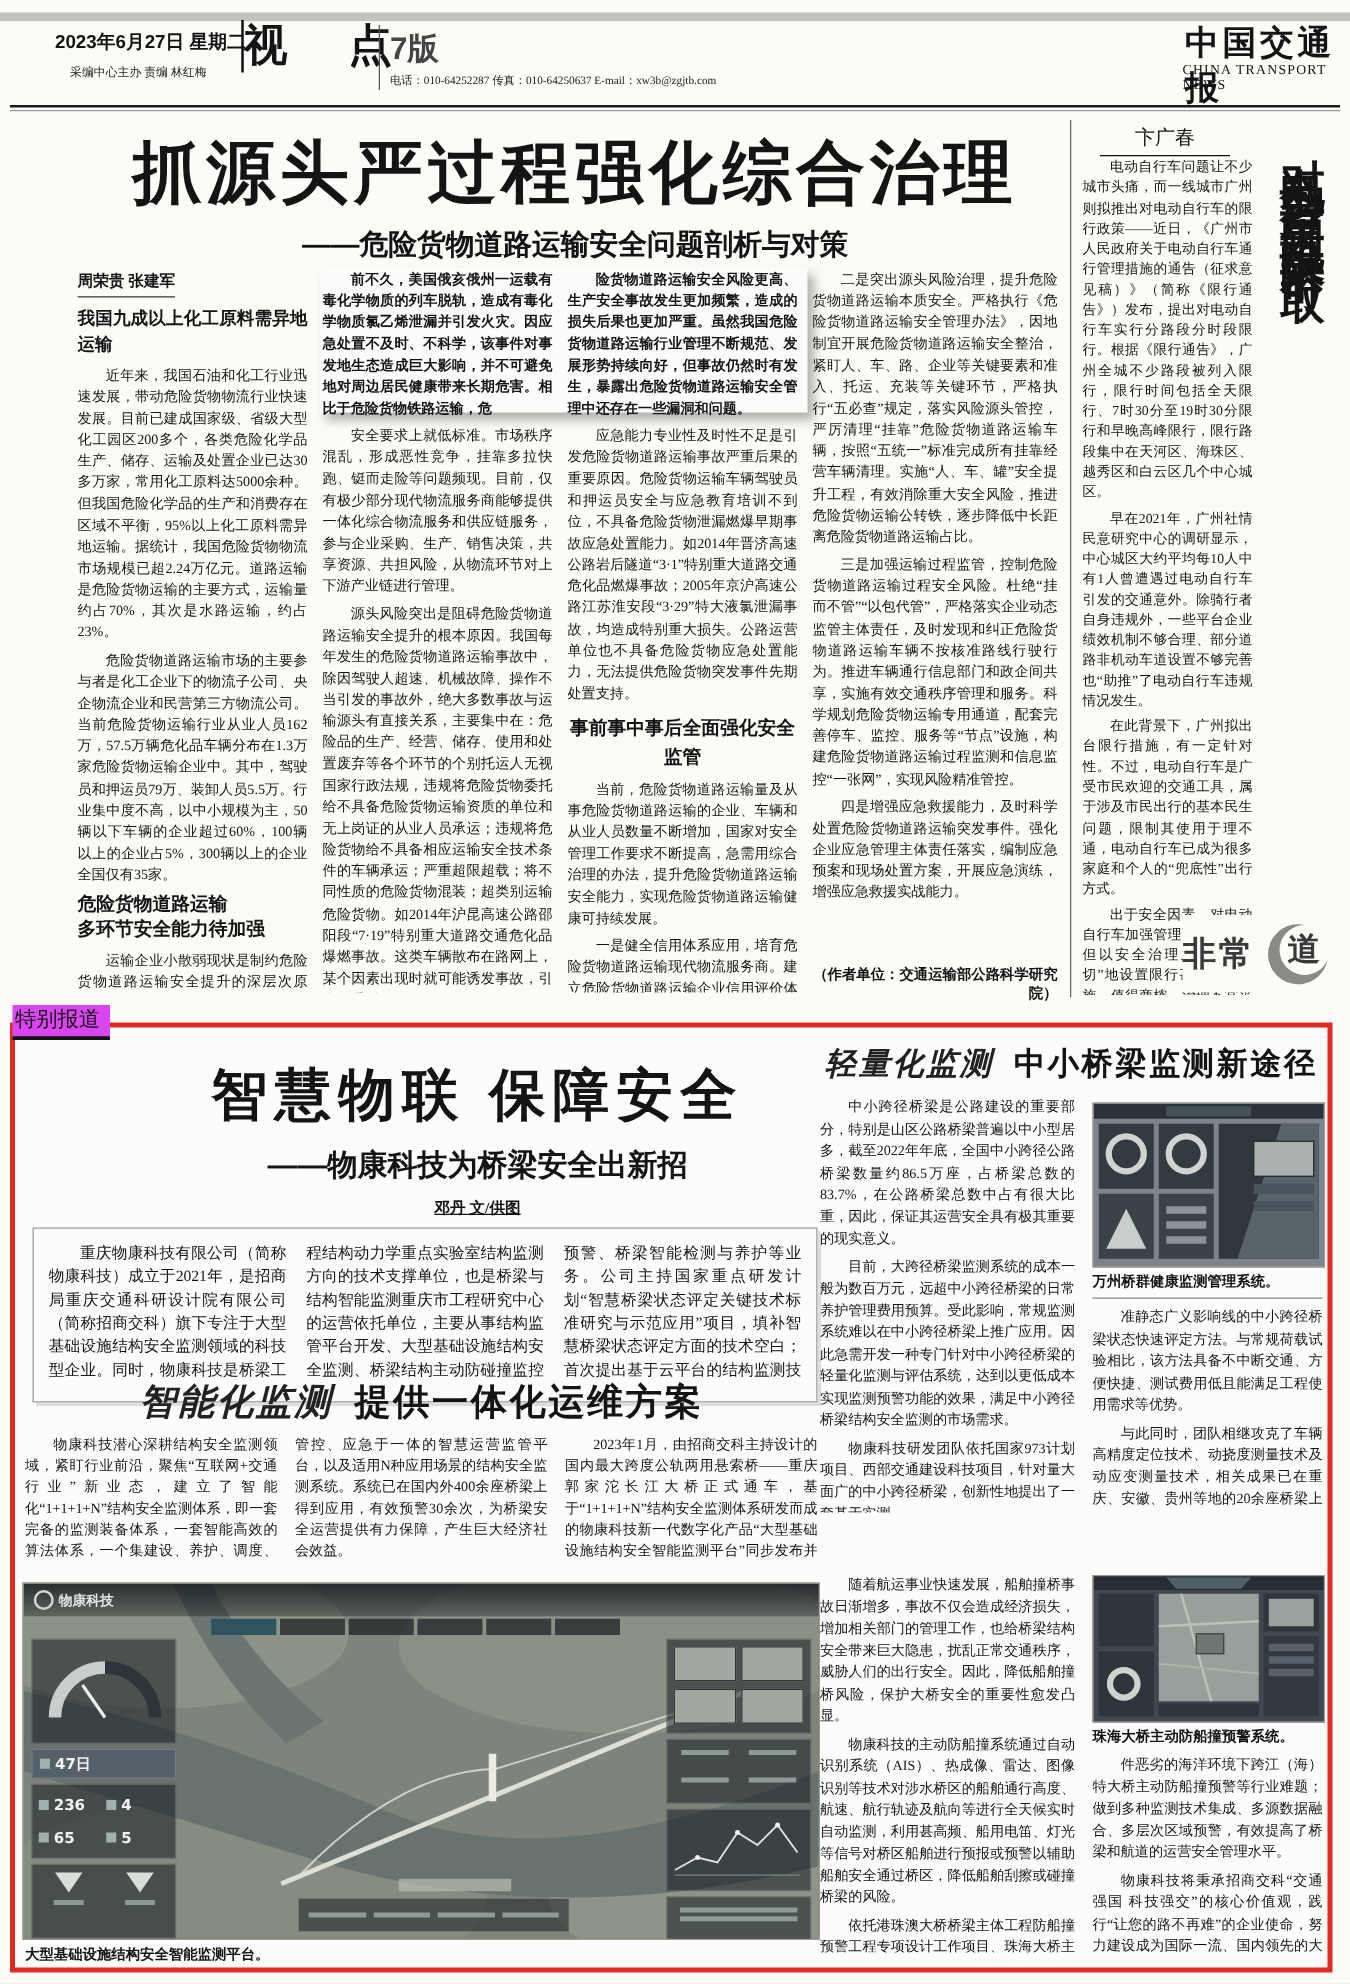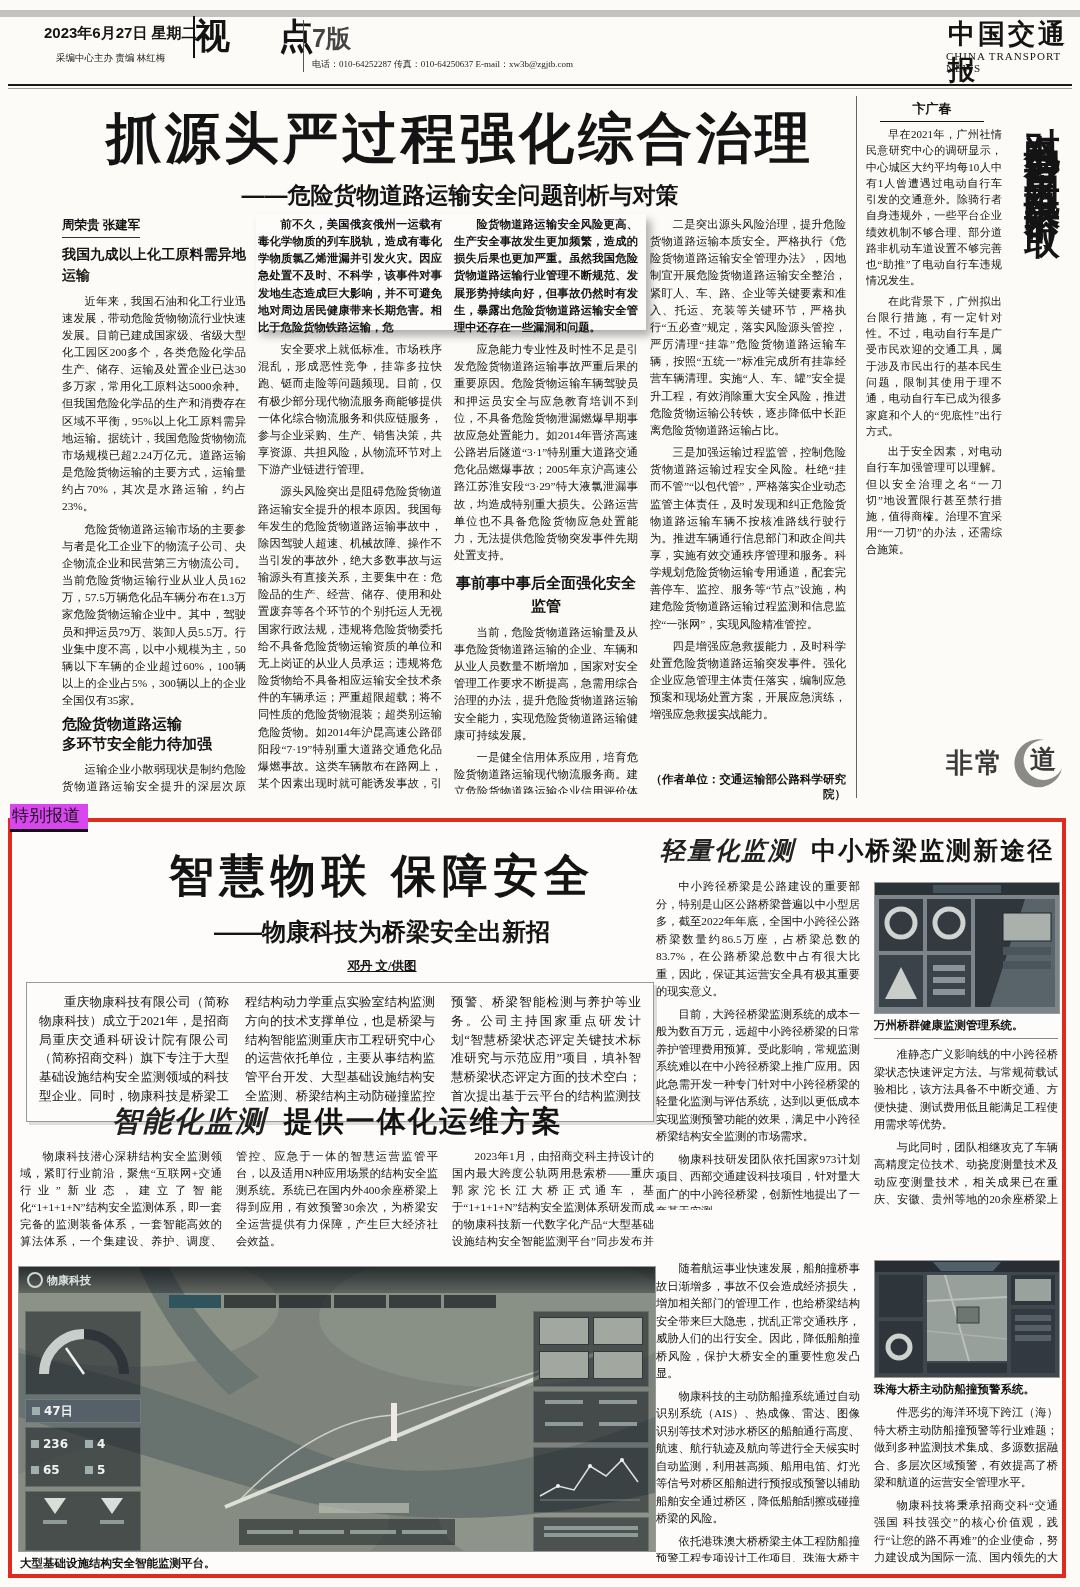--- a/index.html
+++ b/index.html
@@ -28,21 +28,21 @@
   .col{position:absolute;width:184px;height:578px;overflow:hidden;font-size:11.3px;line-height:1.52;text-align:justify;}
   .col p{margin:0 0 5px;text-indent:2em;}
   .col .lede{font-weight:bold;}
   .byline1{font-weight:bold;font-size:12.5px;text-indent:0!important;border-bottom:1px solid #333;display:inline-block;padding-bottom:2px;}
   .sub1{font-family:"Liberation Sans",sans-serif;font-weight:bold;font-size:14px;text-indent:0!important;margin:6px 0!important;}
   .sub2{font-family:"Liberation Sans",sans-serif;font-weight:bold;font-size:15px;line-height:1.3;text-indent:0!important;margin:2px 0 8px!important;}
   .sub3{font-family:"Liberation Sans",sans-serif;font-weight:bold;font-size:15px;text-align:center;text-indent:0!important;margin:8px 0 6px!important;}
   .attribution{left:650px;top:772px;width:196px;text-align:right;font-size:11.5px;font-weight:bold;}
   
   .sb-rule{left:856px;top:96px;width:1px;height:702px;background:#666;}
-  .sb-byline{left:880px;top:100px;width:104px;text-align:center;font-size:13px;font-weight:bold;
+  .sb-byline{left:880px;top:100px;width:104px;text-align:center;font-size:16px;font-weight:normal;
              border-bottom:1px solid #111;padding-bottom:3px;}
   .sb-text{left:866px;top:126px;width:136px;height:670px;overflow:hidden;font-size:11px;line-height:1.48;text-align:justify;}
   .sb-text p{margin:0 0 4px;text-indent:2em;}
   .sb-vtitle{left:1008px;top:98px;width:68px;height:694px;writing-mode:vertical-rl;
              font-size:36px;font-weight:bold;letter-spacing:7px;line-height:68px;text-align:left;}
   .ncd{left:946px;top:732px;width:128px;height:62px;background:#fcfbf8;display:flex;align-items:center;}
   .ncd-txt{font-size:27px;font-weight:bold;color:#3a3a3a;letter-spacing:2px;}
   
   .report-box{left:8px;top:818px;width:1050px;height:752px;border:4px solid #dd2b20;background:#fdfcfa;}
   .r-label{left:-2px;top:-18px;background:#d946ef;padding:0 8px 2px 2px;font-size:17px;font-weight:normal;
@@ -143,20 +143,21 @@
   <div class="col" style="left:650px;top:216px;width:196px;height:550px;">
     <p>二是突出源头风险治理，提升危险货物道路运输本质安全。严格执行《危险货物道路运输安全管理办法》，因地制宜开展危险货物道路运输安全整治，紧盯人、车、路、企业等关键要素和准入、托运、充装等关键环节，严格执行“五必查”规定，落实风险源头管控，严厉清理“挂靠”危险货物道路运输车辆，按照“五统一”标准完成所有挂靠经营车辆清理。实施“人、车、罐”安全提升工程，有效消除重大安全风险，推进危险货物运输公转铁，逐步降低中长距离危险货物道路运输占比。</p>
     <p>三是加强运输过程监管，控制危险货物道路运输过程安全风险。杜绝“挂而不管”“以包代管”，严格落实企业动态监管主体责任，及时发现和纠正危险货物道路运输车辆不按核准路线行驶行为。推进车辆通行信息部门和政企间共享，实施有效交通秩序管理和服务。科学规划危险货物运输专用通道，配套完善停车、监控、服务等“节点”设施，构建危险货物道路运输过程监测和信息监控“一张网”，实现风险精准管控。</p>
     <p>四是增强应急救援能力，及时科学处置危险货物道路运输突发事件。强化企业应急管理主体责任落实，编制应急预案和现场处置方案，开展应急演练，增强应急救援实战能力。</p>
   </div>
   <div class="abs attribution">（作者单位：交通运输部公路科学研究院）</div>
 
   <div class="abs sb-rule"></div>
   <div class="abs sb-byline">卞广春</div>
   <div class="abs sb-text">
+    <p>电动自行车问题让不少城市头痛，而一线城市广州则拟推出对电动自行车的限行政策——近日，《广州市人民政府关于电动自行车通行管理措施的通告（征求意见稿）》（简称《限行通告》）发布，提出对电动自行车实行分路段分时段限行。根据《限行通告》，广州全城不少路段被列入限行，限行时间包括全天限行、7时30分至19时30分限行和早晚高峰限行，限行路段集中在天河区、海珠区、越秀区和白云区几个中心城区。</p>
     <p>早在2021年，广州社情民意研究中心的调研显示，中心城区大约平均每10人中有1人曾遭遇过电动自行车引发的交通意外。除骑行者自身违规外，一些平台企业绩效机制不够合理、部分道路非机动车道设置不够完善也“助推”了电动自行车违规情况发生。</p>
     <p>在此背景下，广州拟出台限行措施，有一定针对性。不过，电动自行车是广受市民欢迎的交通工具，属于涉及市民出行的基本民生问题，限制其使用于理不通，电动自行车已成为很多家庭和个人的“兜底性”出行方式。</p>
     <p>出于安全因素，对电动自行车加强管理可以理解。但以安全治理之名“一刀切”地设置限行甚至禁行措施，值得商榷。治理不宜采用“一刀切”的办法，还需综合施策。</p>
 
   </div>
   <div class="abs sb-vtitle">对电动自行车『因乱设限』不可取</div>
   <div class="abs ncd">
     <span class="ncd-txt">非常</span>
     <svg width="62" height="58" viewBox="0 0 62 58">
       <path d="M40,6 A24,24 0 1 0 58,34 A20,20 0 1 1 40,6 Z" fill="#8a8a86"></path>

